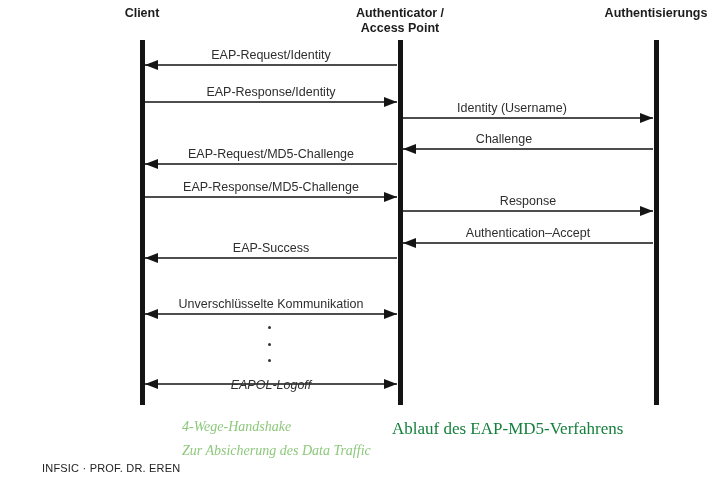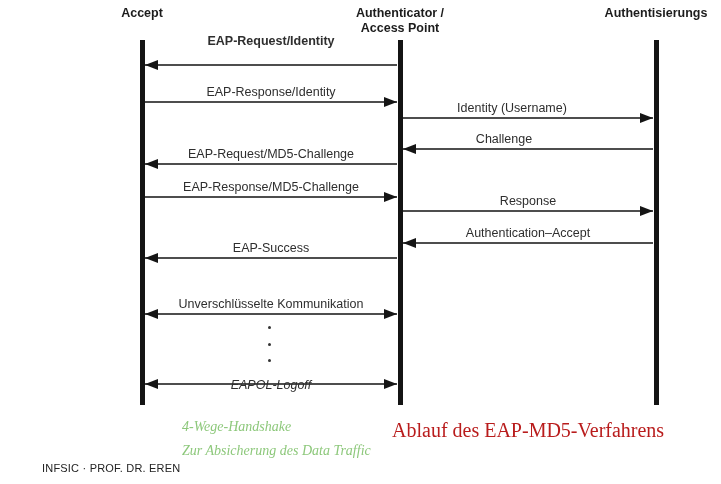--- a/index.html
+++ b/index.html
@@ -66,55 +66,55 @@
     font-size:14px;
     line-height:22px;
     white-space:nowrap;
   }
   .green1{top:416px;}
   .green2{top:440px;}
   .caption{
     position:absolute;
     left:392px;top:419px;
     font-family:"Liberation Serif", serif;
-    font-size:20px;
-    color:#b91c1c;
+    font-size:17px;
+    color:#15803d;
     white-space:nowrap;
   }
   .credit{
     position:absolute;
     left:8px;top:462px;
     font-size:11px;
     letter-spacing:0.2px;
     color:#222222;
     white-space:nowrap;
     margin-left:34px;
   }
 </style>
 </head>
 <body>
 
 <div class="stage">
   <div id="diagram">
       <div class="hdr" style="left: 142px; top: 6px;">
-        <div>Accept</div>
+        <div>Client</div>
       </div>
       <div class="lifeline" style="left: 139.5px;"></div>
       <div class="hdr" style="left: 400px; top: 6px; text-align: center;">
         <div>Authenticator /</div>
         <div>Access Point</div>
       </div>
       <div class="lifeline" style="left: 397.5px;"></div>
       <div class="hdr" style="left: 656px; top: 6px;">
         <div>Authentisierungs</div>
       </div>
       <div class="lifeline" style="left: 653.5px;"></div>
       <div class="mline" style="left: 145px; top: 64px; width: 252px;"></div>
       <div class="ah left" style="left: 145px; top: 60px;"></div>
-      <div class="mlabel" style="left: 271px; top: 34px; font-weight: bold;">EAP-Request/Identity</div>
+      <div class="mlabel" style="left: 271px; top: 48px;">EAP-Request/Identity</div>
       <div class="mline" style="left: 145px; top: 101px; width: 252px;"></div>
       <div class="ah right" style="left: 384px; top: 97px;"></div>
       <div class="mlabel" style="left: 271px; top: 85px;">EAP-Response/Identity</div>
       <div class="mline" style="left: 403px; top: 117px; width: 250px;"></div>
       <div class="ah right" style="left: 640px; top: 113px;"></div>
       <div class="mlabel" style="left: 512px; top: 101px;">Identity (Username)</div>
       <div class="mline" style="left: 403px; top: 148px; width: 250px;"></div>
       <div class="ah left" style="left: 403px; top: 144px;"></div>
       <div class="mlabel" style="left: 504px; top: 132px;">Challenge</div>
       <div class="mline" style="left: 145px; top: 163px; width: 252px;"></div>

